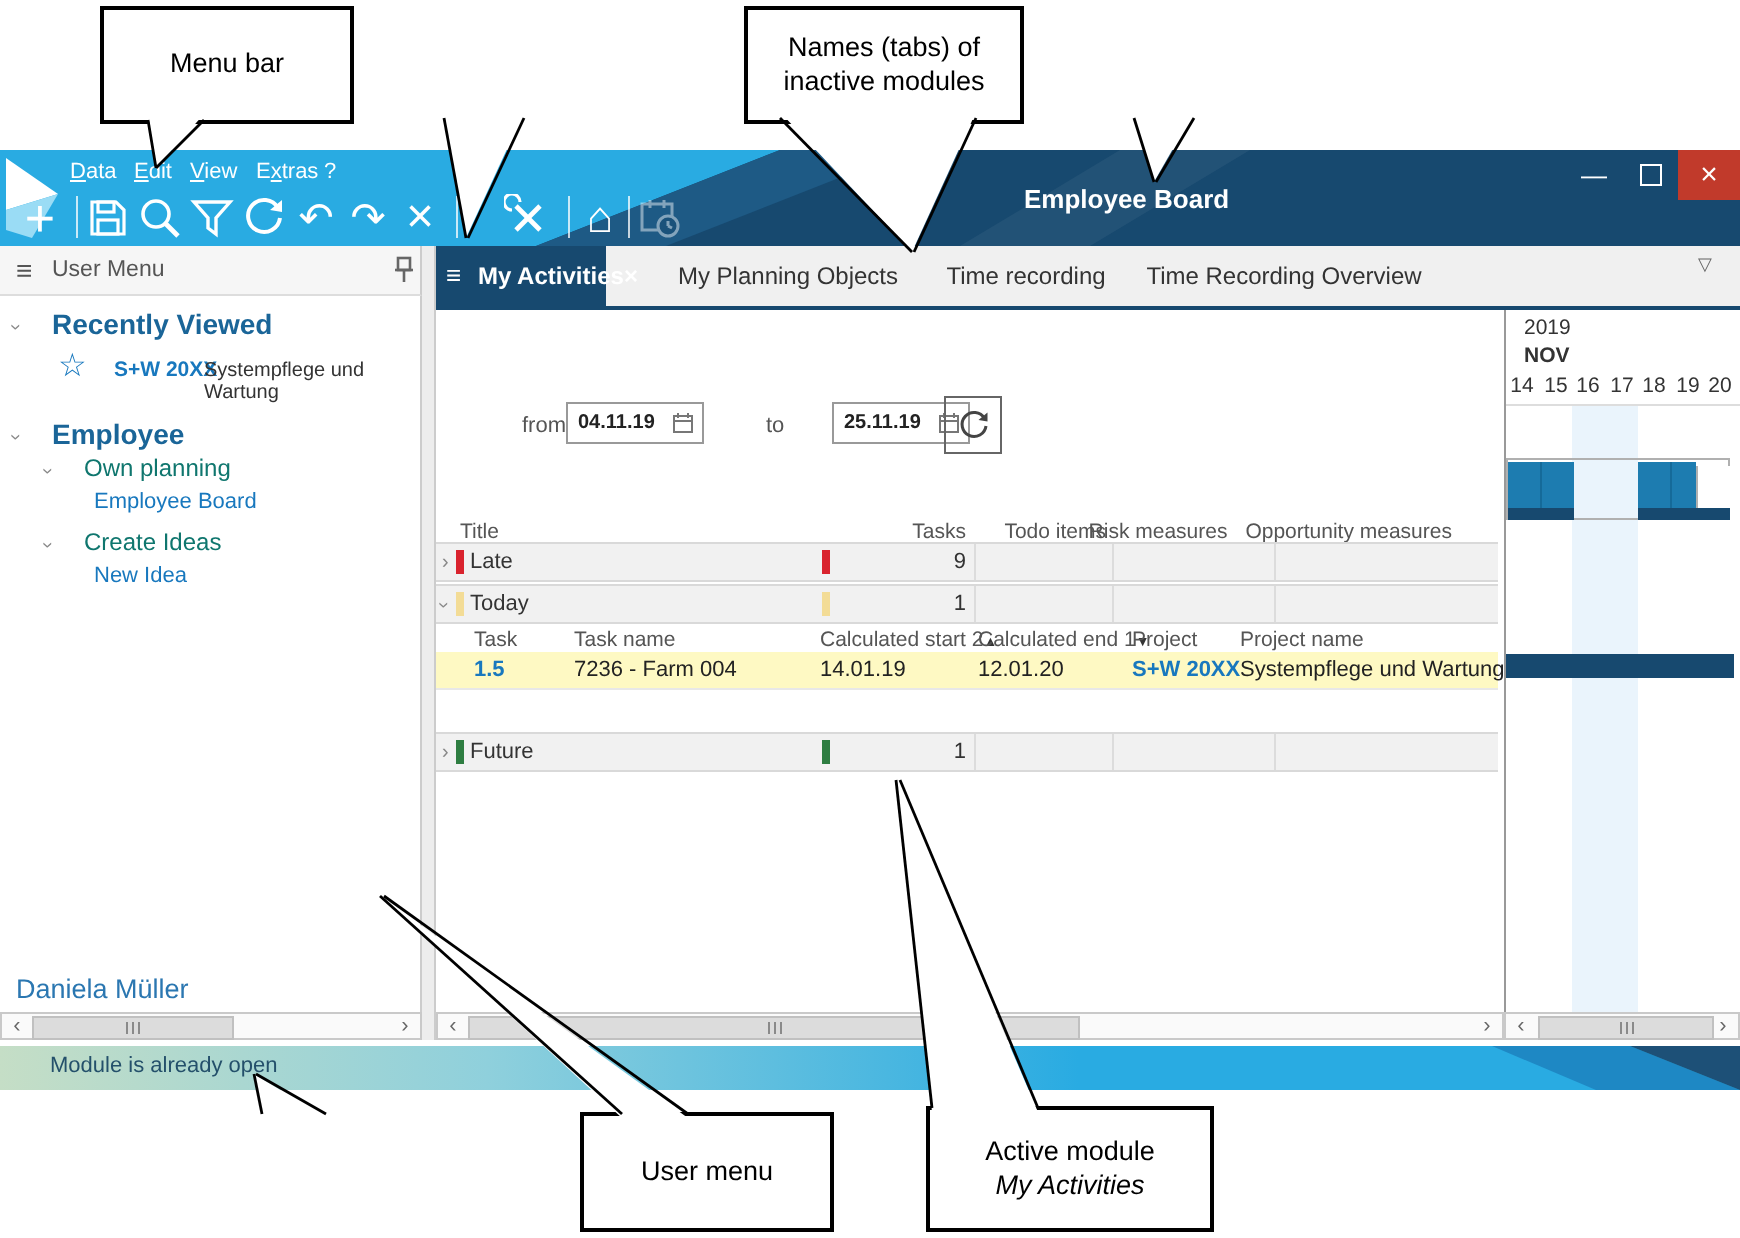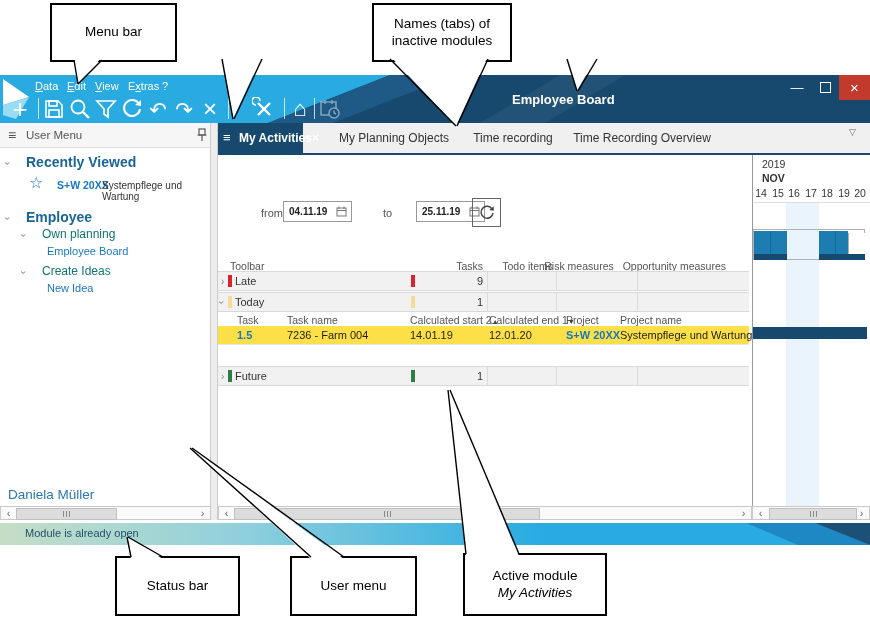--- a/index.html
+++ b/index.html
@@ -214,21 +214,21 @@
         <line x1="1" y1="4.5" x2="10" y2="4.5"></line>
       </svg>
 </div>
 <div class="abs" style="left:472px;top:198px;width:27px;height:27px;border:1.5px solid #666;display:flex;align-items:center;justify-content:center;">
   <svg width="18" height="18" viewBox="0 0 24 24" fill="none" stroke="#444" stroke-width="2">
         <path d="M19,7 A8,8 0 1 0 20,12"></path>
         <polygon points="21,3 21,9 15,8" fill="#444" stroke="none"></polygon>
       </svg>
 </div>
 
-<span class="colhdr" style="left:230px;top:260px;">Toolbar</span>
+<span class="colhdr" style="left:230px;top:260px;">Title</span>
 <span class="colhdr" style="left:383px;top:260px;width:100px;text-align:right;">Tasks</span>
 <span class="colhdr" style="left:453px;top:260px;width:100px;text-align:right;">Todo items</span>
 <span class="colhdr" style="left:533px;top:260px;width:92px;text-align:center;">Risk measures</span>
 <span class="colhdr" style="left:606px;top:260px;width:120px;text-align:right;">Opportunity measures</span>
 
 <div class="grow" style="top:271px;">
   <span class="chev" style="left:3px;top:4px;">›</span>
   <span class="chip" style="left: 10px; background: rgb(217, 35, 46);"></span>
   <span class="lbl">Late</span>
   <span class="chip" style="left: 193px; background: rgb(217, 35, 46);"></span>
@@ -249,21 +249,21 @@
       <span class="gline" style="left:419px;"></span>
 </div>
 
 <span class="colhdr" style="left:237px;top:314px;">Task</span>
 <span class="colhdr" style="left:287px;top:314px;">Task name</span>
 <span class="colhdr" style="left:410px;top:314px;"><span>Calculated start 2</span><span style="font-size:7px;color:#333;">▲</span></span>
 <span class="colhdr" style="left:489px;top:314px;"><span>Calculated end 1</span><span style="font-size:7px;color:#333;">▼</span></span>
 <span class="colhdr" style="left:566px;top:314px;">Project</span>
 <span class="colhdr" style="left:620px;top:314px;">Project name</span>
 
-<div class="abs" style="left:218px;top:326px;width:531px;height:18px;background:#fde047;border-bottom:1px solid #e8e8e8;">
+<div class="abs" style="left:218px;top:326px;width:531px;height:18px;background:#fef9c3;border-bottom:1px solid #e8e8e8;">
   <span class="cell" style="left:19px;top:3px;font-weight:bold;color:#1878BE;">1.5</span>
   <span class="cell" style="left:69px;top:3px;">7236 - Farm 004</span>
   <span class="cell" style="left:192px;top:3px;">14.01.19</span>
   <span class="cell" style="left:271px;top:3px;">12.01.20</span>
   <span class="cell" style="left:348px;top:3px;font-weight:bold;color:#1878BE;">S+W 20XX</span>
   <span class="cell" style="left:402px;top:3px;">Systempflege und Wartung</span>
 </div>
 
 <div class="grow" style="top:366px;">
   <span class="chev" style="left:3px;top:4px;">›</span>
@@ -335,23 +335,20 @@
 </svg>
 <span class="status-msg">Module is already open</span>
 
 <div class="callout" style="left:50px;top:3px;width:123px;height:55px;">
   <div>Menu bar</div>
 </div>
 <div class="callout" style="left:372px;top:3px;width:136px;height:55px;">
   <div>Names (tabs) of</div>
       <div>inactive modules</div>
 </div>
-<div class="callout" style="left:115px;top:556px;width:121px;height:56px;">
-  <div>Status bar</div>
-</div>
 <div class="callout" style="left:290px;top:556px;width:123px;height:56px;">
   <div>User menu</div>
 </div>
 <div class="callout" style="left:463px;top:553px;width:140px;height:59px;">
   <div>Active module</div>
       <div style="font-style:italic;">My Activities</div>
 </div>
 
 <svg id="tails">
   <g>

